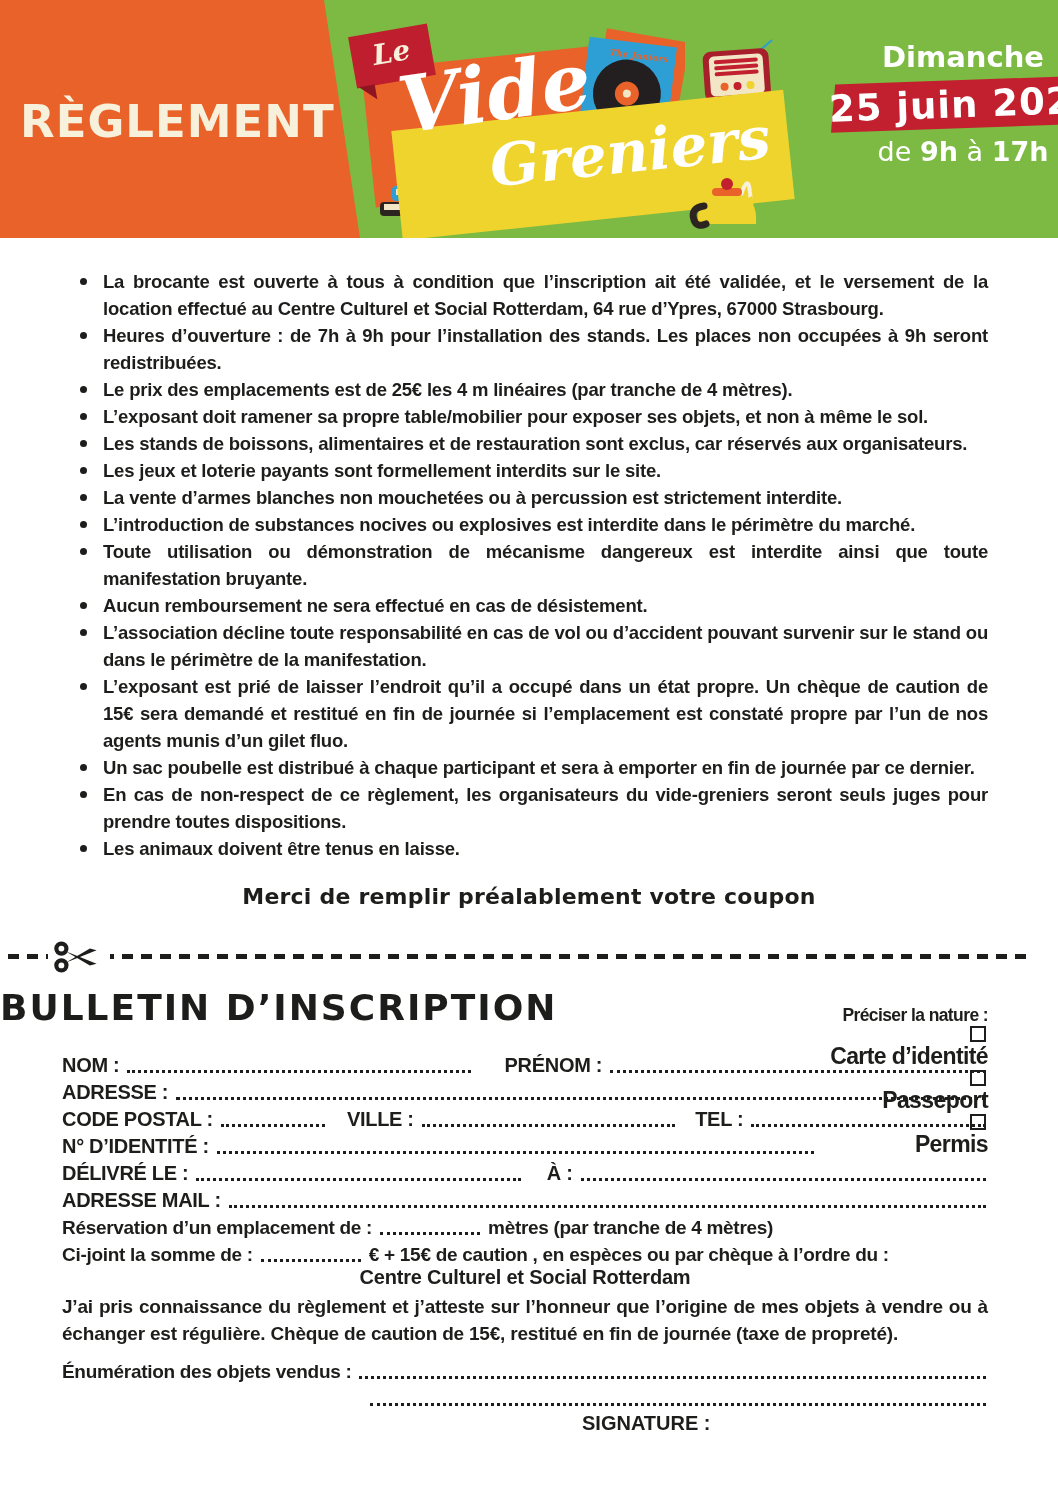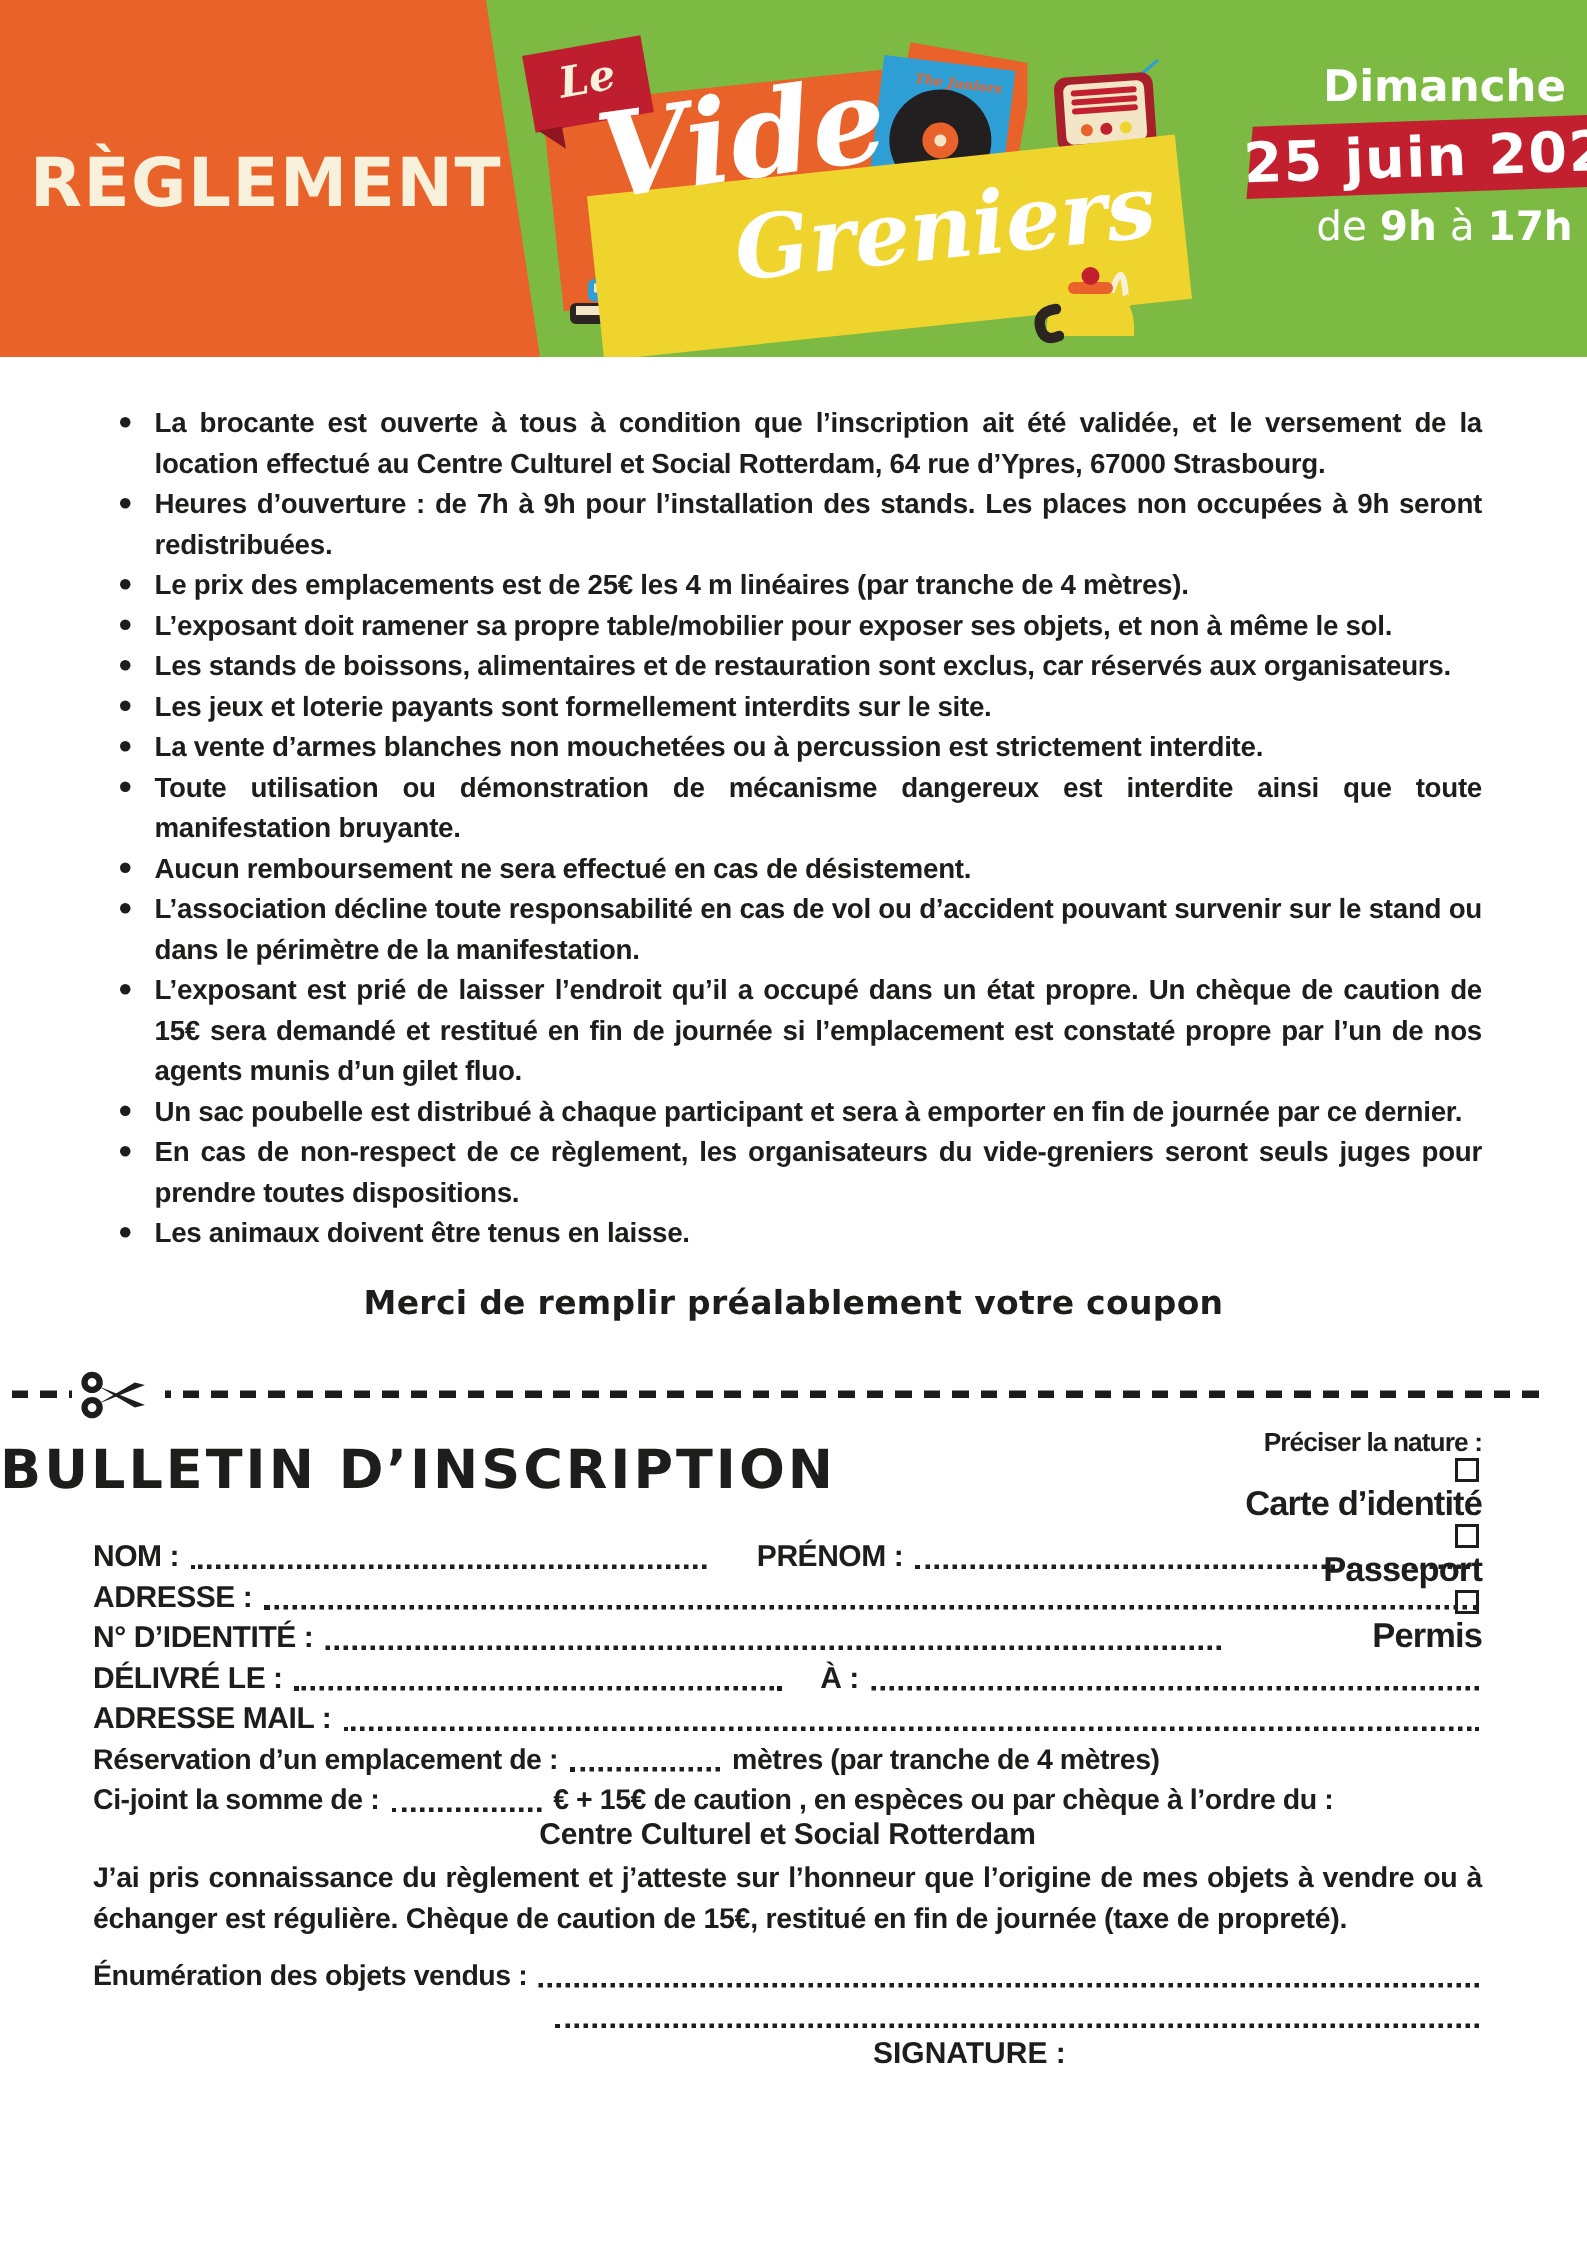--- a/index.html
+++ b/index.html
@@ -254,20 +254,21 @@
 
   <div class="rules">
     <ul>
       <li><span>La brocante est ouverte à tous à condition que l’inscription ait été validée, et le versement de la location effectué au Centre Culturel et Social Rotterdam, 64 rue d’Ypres, 67000 Strasbourg.</span></li>
       <li><span>Heures d’ouverture : de 7h à 9h pour l’installation des stands. Les places non occupées à 9h seront redistribuées.</span></li>
       <li><span>Le prix des emplacements est de 25€ les 4 m linéaires (par tranche de 4 mètres).</span></li>
       <li><span>L’exposant doit ramener sa propre table/mobilier pour exposer ses objets, et non à même le sol.</span></li>
       <li><span>Les stands de boissons, alimentaires et de restauration sont exclus, car réservés aux organisateurs.</span></li>
       <li><span>Les jeux et loterie payants sont formellement interdits sur le site.</span></li>
       <li><span>La vente d’armes blanches non mouchetées ou à percussion est strictement interdite.</span></li>
+      <li><span>L’introduction de substances nocives ou explosives est interdite dans le périmètre du marché.</span></li>
       <li><span>Toute utilisation ou démonstration de mécanisme dangereux est interdite ainsi que toute manifestation bruyante.</span></li>
       <li><span>Aucun remboursement ne sera effectué en cas de désistement.</span></li>
       <li><span>L’association décline toute responsabilité en cas de vol ou d’accident pouvant survenir sur le stand ou dans le périmètre de la manifestation.</span></li>
       <li><span>L’exposant est prié de laisser l’endroit qu’il a occupé dans un état propre. Un chèque de caution de 15€ sera demandé et restitué en fin de journée si l’emplacement est constaté propre par l’un de nos agents munis d’un gilet fluo.</span></li>
       <li><span>Un sac poubelle est distribué à chaque participant et sera à emporter en fin de journée par ce dernier.</span></li>
       <li><span>En cas de non-respect de ce règlement, les organisateurs du vide-greniers seront seuls juges pour prendre toutes dispositions.</span></li>
       <li><span>Les animaux doivent être tenus en laisse.</span></li>
     </ul>
   </div>
 
@@ -292,20 +293,28 @@
       <span class="dots" style="flex:1.05; margin-right:34px"></span>
       <span class="flabel">PRÉNOM :</span>
       <span class="dots" style="flex:1.15"></span>
     </div>
 
     <div class="frow">
       <span class="flabel">ADRESSE :</span>
       <span class="dots"></span>
     </div>
 
+    <div class="frow">
+      <span class="flabel">CODE POSTAL :</span>
+      <span class="dots fixed" style="width:104px; margin-right:22px"></span>
+      <span class="flabel">VILLE :</span>
+      <span class="dots" style="flex:1.35; margin-right:20px"></span>
+      <span class="flabel">TEL :</span>
+      <span class="dots" style="flex:1.25"></span>
+    </div>
 
     <div class="frow">
       <span class="flabel">N° D’IDENTITÉ :</span>
       <span class="dots"></span>
       <span class="nature-group">
         <span class="nature-label">Préciser la nature :</span>
         <span class="cb"></span>
         <span class="cb-label">Carte d’identité</span>
         <span class="cb"></span>
         <span class="cb-label">Passeport</span>

